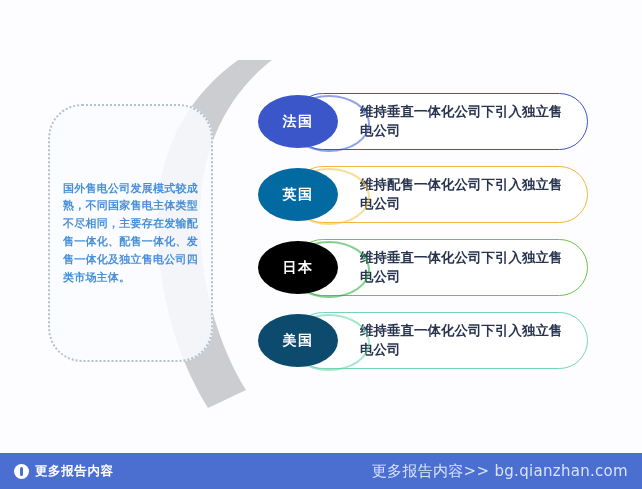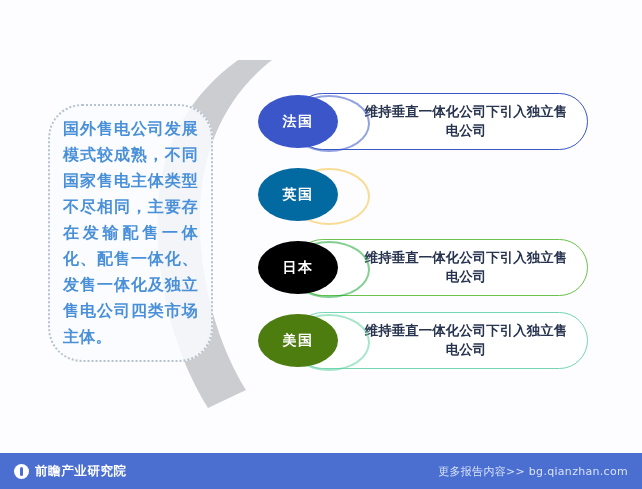--- a/index.html
+++ b/index.html
@@ -44,21 +44,21 @@
     border: 2px dotted #b6c2ce;
     border-radius: 34px;
     background: rgba(250, 252, 255, 0.85);
     box-sizing: border-box;
     display: flex;
     align-items: center;
     justify-content: center;
     padding: 10px 13px;
   }
   #summary-text {
-    font-size: 16px;
+    font-size: 11px;
     line-height: 1.62;
     color: #4a90d9;
     font-weight: bold;
     text-align: justify;
     text-align-last: left;
     letter-spacing: 0.2px;
   }
 
   
   #rows {
@@ -90,21 +90,21 @@
     border: 1.6px solid #888;
     border-radius: 29px;
     background: #ffffff;
     display: flex;
     align-items: center;
     justify-content: flex-end;
     padding-right: 15px;
   }
   .capsule-text {
     width: 212px;
-    text-align: center;
+    text-align: left;
     font-size: 13.4px;
     line-height: 1.38;
     font-weight: bold;
     color: #28344f;
     letter-spacing: 0.1px;
   }
 
   
   .ghost {
     position: absolute;
@@ -175,21 +175,21 @@
     border-radius: 2px;
   }
   #footer-brand {
     color: #ffffff;
     font-size: 12.5px;
     font-weight: bold;
     letter-spacing: 0.6px;
   }
   #footer-right {
     color: #d9e2fb;
-    font-size: 11px;
+    font-size: 15px;
     letter-spacing: 0.3px;
   }
 </style>
 </head>
 <body>
 
 <div id="slide" style="background: rgb(253, 253, 255);">
 
   <svg id="swoosh" viewBox="0 0 180 350" preserveAspectRatio="none">
     <path d="M 122 0
@@ -210,20 +210,23 @@
       <div class="capsule" id="capsule-0" style="border-color: rgb(58, 86, 200);">
         <div class="capsule-text" style="color: rgb(40, 52, 79);">维持垂直一体化公司下引入独立售电公司</div>
       </div>
       <div class="ghost" id="ghost-0" style="border-color: rgb(58, 86, 200) rgb(58, 86, 200) rgb(58, 86, 200) transparent;"></div>
       <div class="pill" id="pill-0" style="background: rgb(58, 86, 200);">
         <span>法国</span>
       </div>
     </div>
 
     <div class="row row-1">
+      <div class="capsule" id="capsule-1" style="border-color: rgb(240, 185, 58);">
+        <div class="capsule-text" style="color: rgb(40, 52, 79);">维持配售一体化公司下引入独立售电公司</div>
+      </div>
       <div class="ghost" id="ghost-1" style="border-color: rgb(245, 194, 66) rgb(245, 194, 66) rgb(245, 194, 66) transparent;"></div>
       <div class="pill" id="pill-1" style="background: #0369a1;">
         <span>英国</span>
       </div>
     </div>
 
     <div class="row row-2">
       <div class="capsule" id="capsule-2" style="border-color: rgb(108, 194, 74);">
         <div class="capsule-text" style="color: rgb(40, 52, 79);">维持垂直一体化公司下引入独立售电公司</div>
       </div>
@@ -231,28 +234,28 @@
       <div class="pill" id="pill-2" style="background: #000000;">
         <span>日本</span>
       </div>
     </div>
 
     <div class="row row-3">
       <div class="capsule" id="capsule-3" style="border-color: rgb(118, 214, 180);">
         <div class="capsule-text" style="color: rgb(40, 52, 79);">维持垂直一体化公司下引入独立售电公司</div>
       </div>
       <div class="ghost" id="ghost-3" style="border-color: rgb(95, 210, 160) rgb(95, 210, 160) rgb(95, 210, 160) transparent;"></div>
-      <div class="pill" id="pill-3" style="background: #4d7c0f;">
+      <div class="pill" id="pill-3" style="background: #0c4a6e;">
         <span>美国</span>
       </div>
     </div>
 
   </div>
 
   <div id="footer" style="background: rgb(74, 111, 208);">
     <div id="footer-left">
       <div id="logo-mark"></div>
-      <span id="footer-brand">前瞻产业研究院</span>
+      <span id="footer-brand">更多报告内容</span>
     </div>
     <span id="footer-right">更多报告内容&gt;&gt; bg.qianzhan.com</span>
   </div>
 
 </div>
 
 </body></html>

